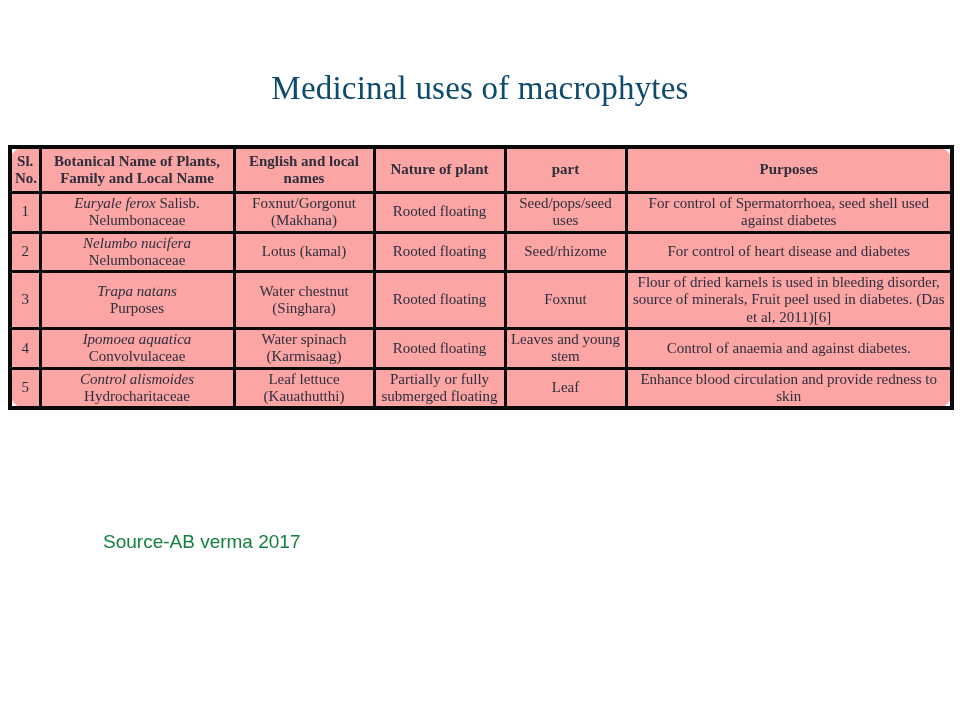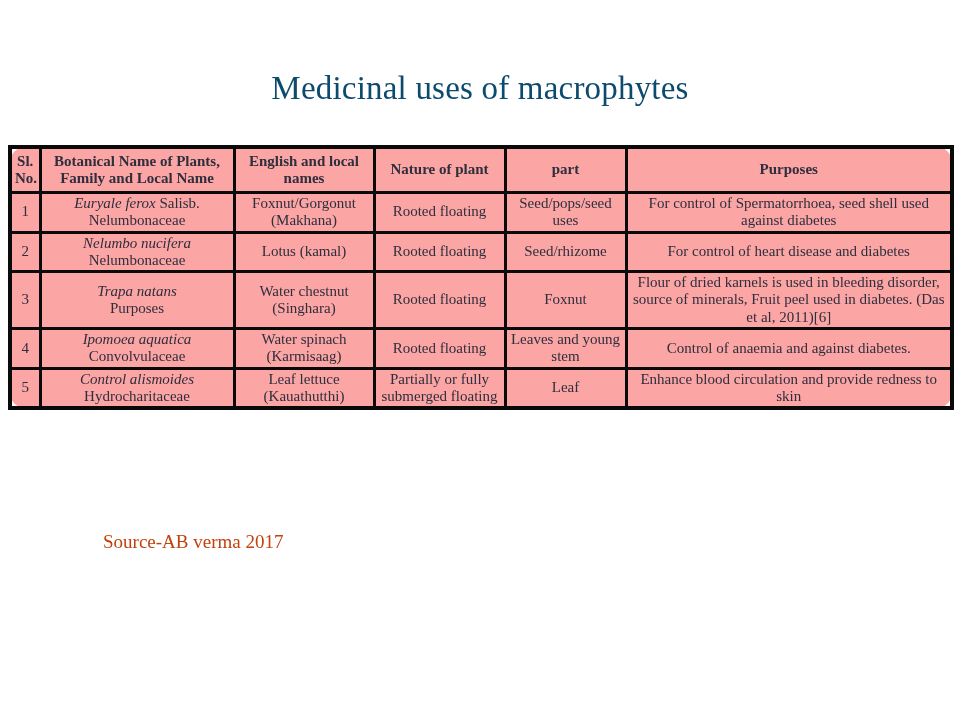--- a/index.html
+++ b/index.html
@@ -53,22 +53,22 @@
   table.scan-table th {
     font-weight: bold;
     font-size: 15px;
   }
   .it { font-style: italic; }
   .source-note {
     position: absolute;
     left: 103px;
     top: 531px;
     font-size: 19px;
-    color: #c2410c;
-    font-family: Liberation Serif, serif;
+    color: #15803d;
+    font-family: Liberation Sans, sans-serif;
   }
 </style>
 </head>
 <body>
 
 <div class="slide-title">Medicinal uses of macrophytes</div>
 
 <table class="scan-table">
   <colgroup>
     <col style="width:30px">

